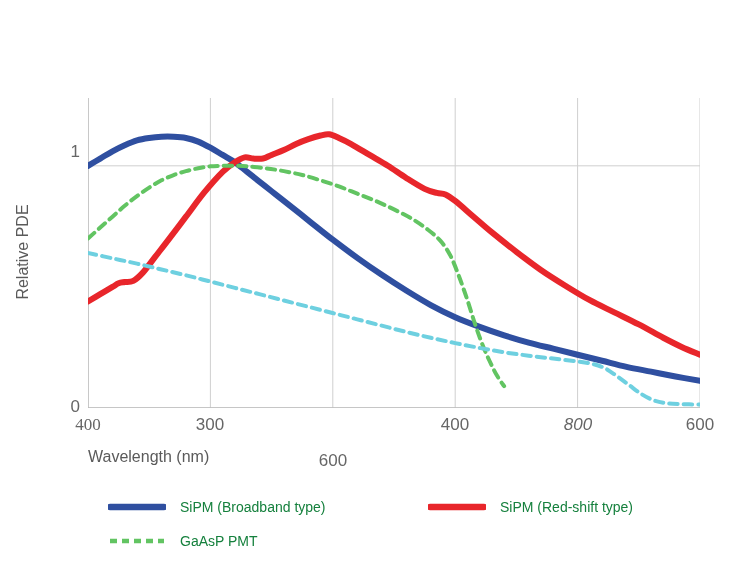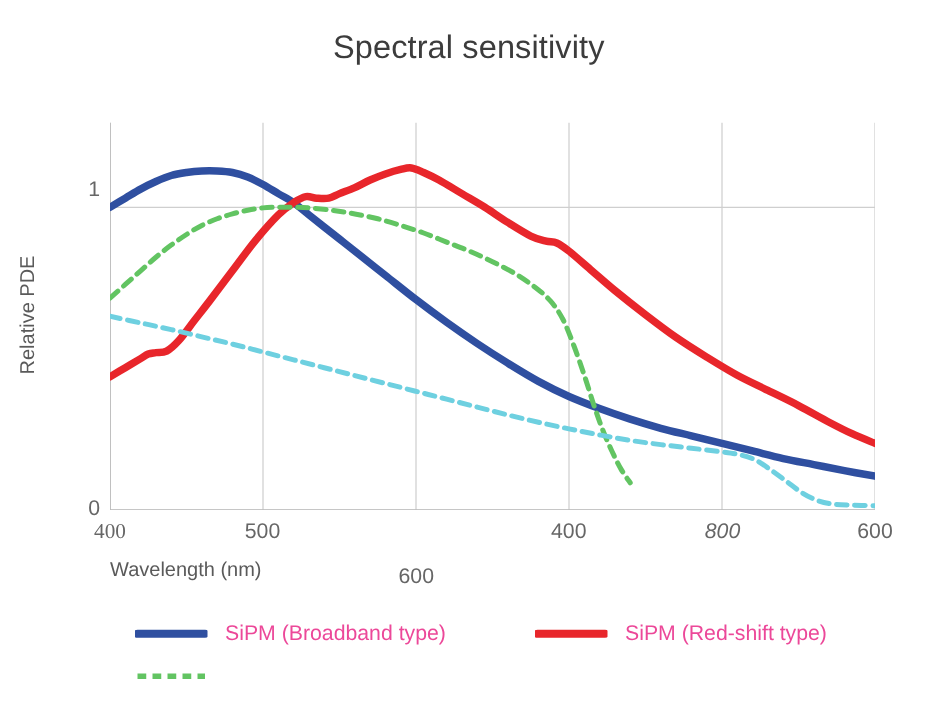--- a/index.html
+++ b/index.html
@@ -113,31 +113,30 @@
   }
   .legend-item.col-a { width: 320px; }
   .legend-item.col-b { width: 260px; }
   .legend-swatch {
     width: 58px;
     height: 14px;
     flex: 0 0 auto;
     margin-right: 14px;
   }
   .legend-label {
-    font-size: 17px;
-    color: #ec4899;
+    font-size: 14px;
+    color: #15803d;
     white-space: nowrap;
   }
 </style>
 </head>
 <body>
 
 <div id="figure">
 
-  <div id="chart-title">Spectral sensitivity</div>
 
   <div id="plot-area">
     <svg id="plot-svg" width="612" height="310" viewBox="0 0 612 310">
       <g id="gridlines">
           <line x1="0" y1="0" x2="0" y2="310" stroke="#cfcfcf" stroke-width="1"></line>
           <line x1="122.4" y1="0" x2="122.4" y2="310" stroke="#cfcfcf" stroke-width="1"></line>
           <line x1="244.8" y1="0" x2="244.8" y2="310" stroke="#cfcfcf" stroke-width="1"></line>
           <line x1="367.2" y1="0" x2="367.2" y2="310" stroke="#cfcfcf" stroke-width="1"></line>
           <line x1="489.6" y1="0" x2="489.6" y2="310" stroke="#cfcfcf" stroke-width="1"></line>
           <line x1="612" y1="0" x2="612" y2="310" stroke="#cfcfcf" stroke-width="1"></line>
@@ -151,21 +150,21 @@
       <g id="series-group">
           <path d="M 0.00 67.81 C 2.04 66.60, 8.16 62.97, 12.24 60.55 C 16.32 58.13, 20.40 55.50, 24.48 53.28 C 28.56 51.06, 32.64 49.04, 36.72 47.23 C 40.80 45.41, 44.88 43.59, 48.96 42.38 C 53.04 41.17, 57.12 40.57, 61.20 39.96 C 65.28 39.36, 69.36 38.95, 73.44 38.75 C 77.52 38.55, 81.60 38.55, 85.68 38.75 C 89.76 38.95, 93.84 39.15, 97.92 39.96 C 102.00 40.77, 106.08 41.98, 110.16 43.59 C 114.24 45.21, 118.32 47.43, 122.40 49.65 C 126.48 51.87, 130.56 54.49, 134.64 56.91 C 138.72 59.34, 142.80 61.35, 146.88 64.18 C 150.96 67.01, 155.04 70.64, 159.12 73.87 C 163.20 77.10, 167.28 80.33, 171.36 83.55 C 175.44 86.78, 179.52 90.01, 183.60 93.24 C 187.68 96.47, 189.72 98.09, 195.84 102.93 C 201.96 107.77, 212.16 115.85, 220.32 122.30 C 228.48 128.76, 236.64 135.42, 244.80 141.68 C 252.96 147.94, 261.12 153.99, 269.28 159.84 C 277.44 165.70, 285.60 171.35, 293.76 176.80 C 301.92 182.25, 310.08 187.49, 318.24 192.54 C 326.40 197.58, 334.56 202.63, 342.72 207.07 C 350.88 211.51, 359.04 215.55, 367.20 219.18 C 375.36 222.81, 383.52 225.84, 391.68 228.87 C 399.84 231.89, 408.00 234.72, 416.16 237.34 C 424.32 239.97, 432.48 242.39, 440.64 244.61 C 448.80 246.83, 456.96 248.65, 465.12 250.66 C 473.28 252.68, 481.44 254.70, 489.60 256.72 C 497.76 258.74, 505.92 260.76, 514.08 262.77 C 522.24 264.79, 530.40 267.01, 538.56 268.83 C 546.72 270.64, 554.88 272.06, 563.04 273.67 C 571.20 275.29, 579.36 276.98, 587.52 278.52 C 595.68 280.05, 607.92 282.15, 612.00 282.88" fill="none" stroke="#2f4fa0" stroke-width="6" stroke-linecap="round" stroke-linejoin="round"></path>
           <path d="M 0.00 203.44 C 2.04 202.23, 8.16 198.59, 12.24 196.17 C 16.32 193.75, 21.42 190.72, 24.48 188.91 C 27.54 187.09, 28.56 186.08, 30.60 185.27 C 32.64 184.47, 34.27 184.47, 36.72 184.06 C 39.17 183.66, 42.23 184.47, 45.29 182.85 C 48.35 181.24, 51.41 178.41, 55.08 174.37 C 58.75 170.34, 63.24 163.88, 67.32 158.63 C 71.40 153.39, 74.46 149.55, 79.56 142.89 C 84.66 136.23, 91.80 126.74, 97.92 118.67 C 104.04 110.60, 110.16 101.92, 116.28 94.45 C 122.40 86.99, 129.54 78.91, 134.64 73.87 C 139.74 68.82, 143.21 66.60, 146.88 64.18 C 150.55 61.76, 153.61 59.94, 156.67 59.34 C 159.73 58.73, 162.18 60.35, 165.24 60.55 C 168.30 60.75, 171.97 61.15, 175.03 60.55 C 178.09 59.94, 180.13 58.33, 183.60 56.91 C 187.07 55.50, 191.76 53.89, 195.84 52.07 C 199.92 50.25, 204.00 47.83, 208.08 46.02 C 212.16 44.20, 216.24 42.58, 220.32 41.17 C 224.40 39.76, 229.09 38.35, 232.56 37.54 C 236.03 36.73, 238.07 35.92, 241.13 36.33 C 244.19 36.73, 247.25 38.35, 250.92 39.96 C 254.59 41.58, 258.06 43.19, 263.16 46.02 C 268.26 48.84, 275.40 53.28, 281.52 56.91 C 287.64 60.55, 293.76 63.98, 299.88 67.81 C 306.00 71.65, 312.12 76.09, 318.24 79.92 C 324.36 83.76, 331.50 88.32, 336.60 90.82 C 341.70 93.32, 345.37 94.01, 348.84 94.94 C 352.31 95.87, 354.35 95.06, 357.41 96.39 C 360.47 97.72, 362.51 99.22, 367.20 102.93 C 371.89 106.64, 379.44 113.42, 385.56 118.67 C 391.68 123.92, 396.78 128.56, 403.92 134.41 C 411.06 140.27, 420.24 147.53, 428.40 153.79 C 436.56 160.05, 444.72 166.30, 452.88 171.95 C 461.04 177.60, 469.20 182.65, 477.36 187.70 C 485.52 192.74, 493.68 197.79, 501.84 202.23 C 510.00 206.67, 518.16 210.30, 526.32 214.34 C 534.48 218.37, 542.64 222.21, 550.80 226.45 C 558.96 230.68, 568.14 236.01, 575.28 239.77 C 582.42 243.52, 587.52 246.14, 593.64 248.97 C 599.76 251.79, 608.94 255.43, 612.00 256.72" fill="none" stroke="#e8262b" stroke-width="6" stroke-linecap="round" stroke-linejoin="round"></path>
           <path d="M 0.00 140.47 C 2.04 138.65, 8.16 133.20, 12.24 129.57 C 16.32 125.94, 20.40 122.30, 24.48 118.67 C 28.56 115.04, 32.64 111.20, 36.72 107.77 C 40.80 104.34, 44.88 101.11, 48.96 98.09 C 53.04 95.06, 57.12 92.23, 61.20 89.61 C 65.28 86.99, 69.36 84.44, 73.44 82.34 C 77.52 80.24, 81.60 78.55, 85.68 77.02 C 89.76 75.48, 93.84 74.27, 97.92 73.14 C 102.00 72.01, 106.08 71.04, 110.16 70.23 C 114.24 69.43, 118.32 68.70, 122.40 68.30 C 126.48 67.89, 130.56 67.89, 134.64 67.81 C 138.72 67.73, 142.80 67.73, 146.88 67.81 C 150.96 67.89, 154.02 67.89, 159.12 68.30 C 164.22 68.70, 171.36 69.43, 177.48 70.23 C 183.60 71.04, 189.72 72.01, 195.84 73.14 C 201.96 74.27, 208.08 75.48, 214.20 77.02 C 220.32 78.55, 226.44 80.45, 232.56 82.34 C 238.68 84.24, 244.80 86.18, 250.92 88.40 C 257.04 90.62, 263.16 93.24, 269.28 95.66 C 275.40 98.09, 281.52 100.31, 287.64 102.93 C 293.76 105.55, 299.88 108.38, 306.00 111.41 C 312.12 114.43, 318.65 117.66, 324.36 121.09 C 330.07 124.52, 335.58 128.36, 340.27 131.99 C 344.96 135.63, 348.84 138.65, 352.51 142.89 C 356.18 147.13, 359.24 151.57, 362.30 157.42 C 365.36 163.27, 368.02 170.54, 370.87 178.01 C 373.73 185.48, 376.79 194.36, 379.44 202.23 C 382.09 210.10, 384.34 217.97, 386.78 225.23 C 389.23 232.50, 391.68 239.56, 394.13 245.82 C 396.58 252.08, 399.02 257.53, 401.47 262.77 C 403.92 268.02, 406.37 273.07, 408.82 277.30 C 411.26 281.54, 414.94 286.39, 416.16 288.20" fill="none" stroke="#62c462" stroke-width="4" stroke-linecap="round" stroke-linejoin="round" stroke-dasharray="8.4 6"></path>
           <path d="M 0.00 155.00 C 4.08 155.89, 16.32 158.55, 24.48 160.33 C 32.64 162.10, 40.80 163.80, 48.96 165.66 C 57.12 167.51, 65.28 169.53, 73.44 171.47 C 81.60 173.41, 89.76 175.26, 97.92 177.28 C 106.08 179.30, 114.24 181.48, 122.40 183.58 C 130.56 185.68, 138.72 187.78, 146.88 189.88 C 155.04 191.97, 163.20 194.07, 171.36 196.17 C 179.52 198.27, 187.68 200.37, 195.84 202.47 C 204.00 204.57, 212.16 206.67, 220.32 208.77 C 228.48 210.86, 236.64 212.96, 244.80 215.06 C 252.96 217.16, 261.12 219.26, 269.28 221.36 C 277.44 223.46, 285.60 225.56, 293.76 227.66 C 301.92 229.76, 310.08 231.93, 318.24 233.95 C 326.40 235.97, 334.56 237.91, 342.72 239.77 C 350.88 241.62, 359.04 243.40, 367.20 245.09 C 375.36 246.79, 383.52 248.40, 391.68 249.94 C 399.84 251.47, 408.00 253.01, 416.16 254.30 C 424.32 255.59, 432.48 256.64, 440.64 257.69 C 448.80 258.74, 456.96 259.63, 465.12 260.59 C 473.28 261.56, 483.07 262.61, 489.60 263.50 C 496.13 264.39, 499.80 264.83, 504.29 265.92 C 508.78 267.01, 512.45 268.02, 516.53 270.04 C 520.61 272.06, 524.69 275.21, 528.77 278.03 C 532.85 280.86, 536.93 284.01, 541.01 286.99 C 545.09 289.98, 549.17 293.41, 553.25 295.95 C 557.33 298.50, 561.41 300.72, 565.49 302.25 C 569.57 303.78, 573.04 304.51, 577.73 305.16 C 582.42 305.80, 587.93 305.88, 593.64 306.13 C 599.35 306.37, 608.94 306.53, 612.00 306.61" fill="none" stroke="#6ed0e0" stroke-width="4" stroke-linecap="round" stroke-linejoin="round" stroke-dasharray="8.4 6"></path>
         </g>
     </svg>
   </div>
 
   <div class="x-tick-label" style="left:88px;font-family:Liberation Serif, serif;">400</div>
-  <div class="x-tick-label" style="left:210px;">500</div>
+  <div class="x-tick-label" style="left:210px;">300</div>
   <div class="x-tick-label" style="left:333px;margin-top:36px;">600</div>
   <div class="x-tick-label" style="left:455px;">400</div>
   <div class="x-tick-label" style="left:578px;font-style:italic;">800</div>
   <div class="x-tick-label" style="left:700px;">600</div>
 
   <div class="y-tick-label" style="top:142px;">1</div>
   <div class="y-tick-label" style="top:397px;">0</div>
 
   <div id="x-axis-title">Wavelength (nm)</div>
   <div id="y-axis-title">Relative PDE</div>
@@ -183,17 +182,18 @@
               <line x1="2" y1="7" x2="56" y2="7" stroke="#e8262b" stroke-width="6.5" stroke-linecap="round"></line>
             </svg></span>
         <span class="legend-label">SiPM (Red-shift type)</span>
       </div>
     </div>
     <div class="legend-row">
       <div class="legend-item col-a">
         <span class="legend-swatch"><svg width="58" height="14">
               <line x1="2" y1="7" x2="56" y2="7" stroke="#62c462" stroke-width="4.5" stroke-linecap="butt" stroke-dasharray="7 5"></line>
             </svg></span>
+        <span class="legend-label">GaAsP PMT</span>
       </div>
     </div>
   </div>
 
 </div>
 
 </body></html>

